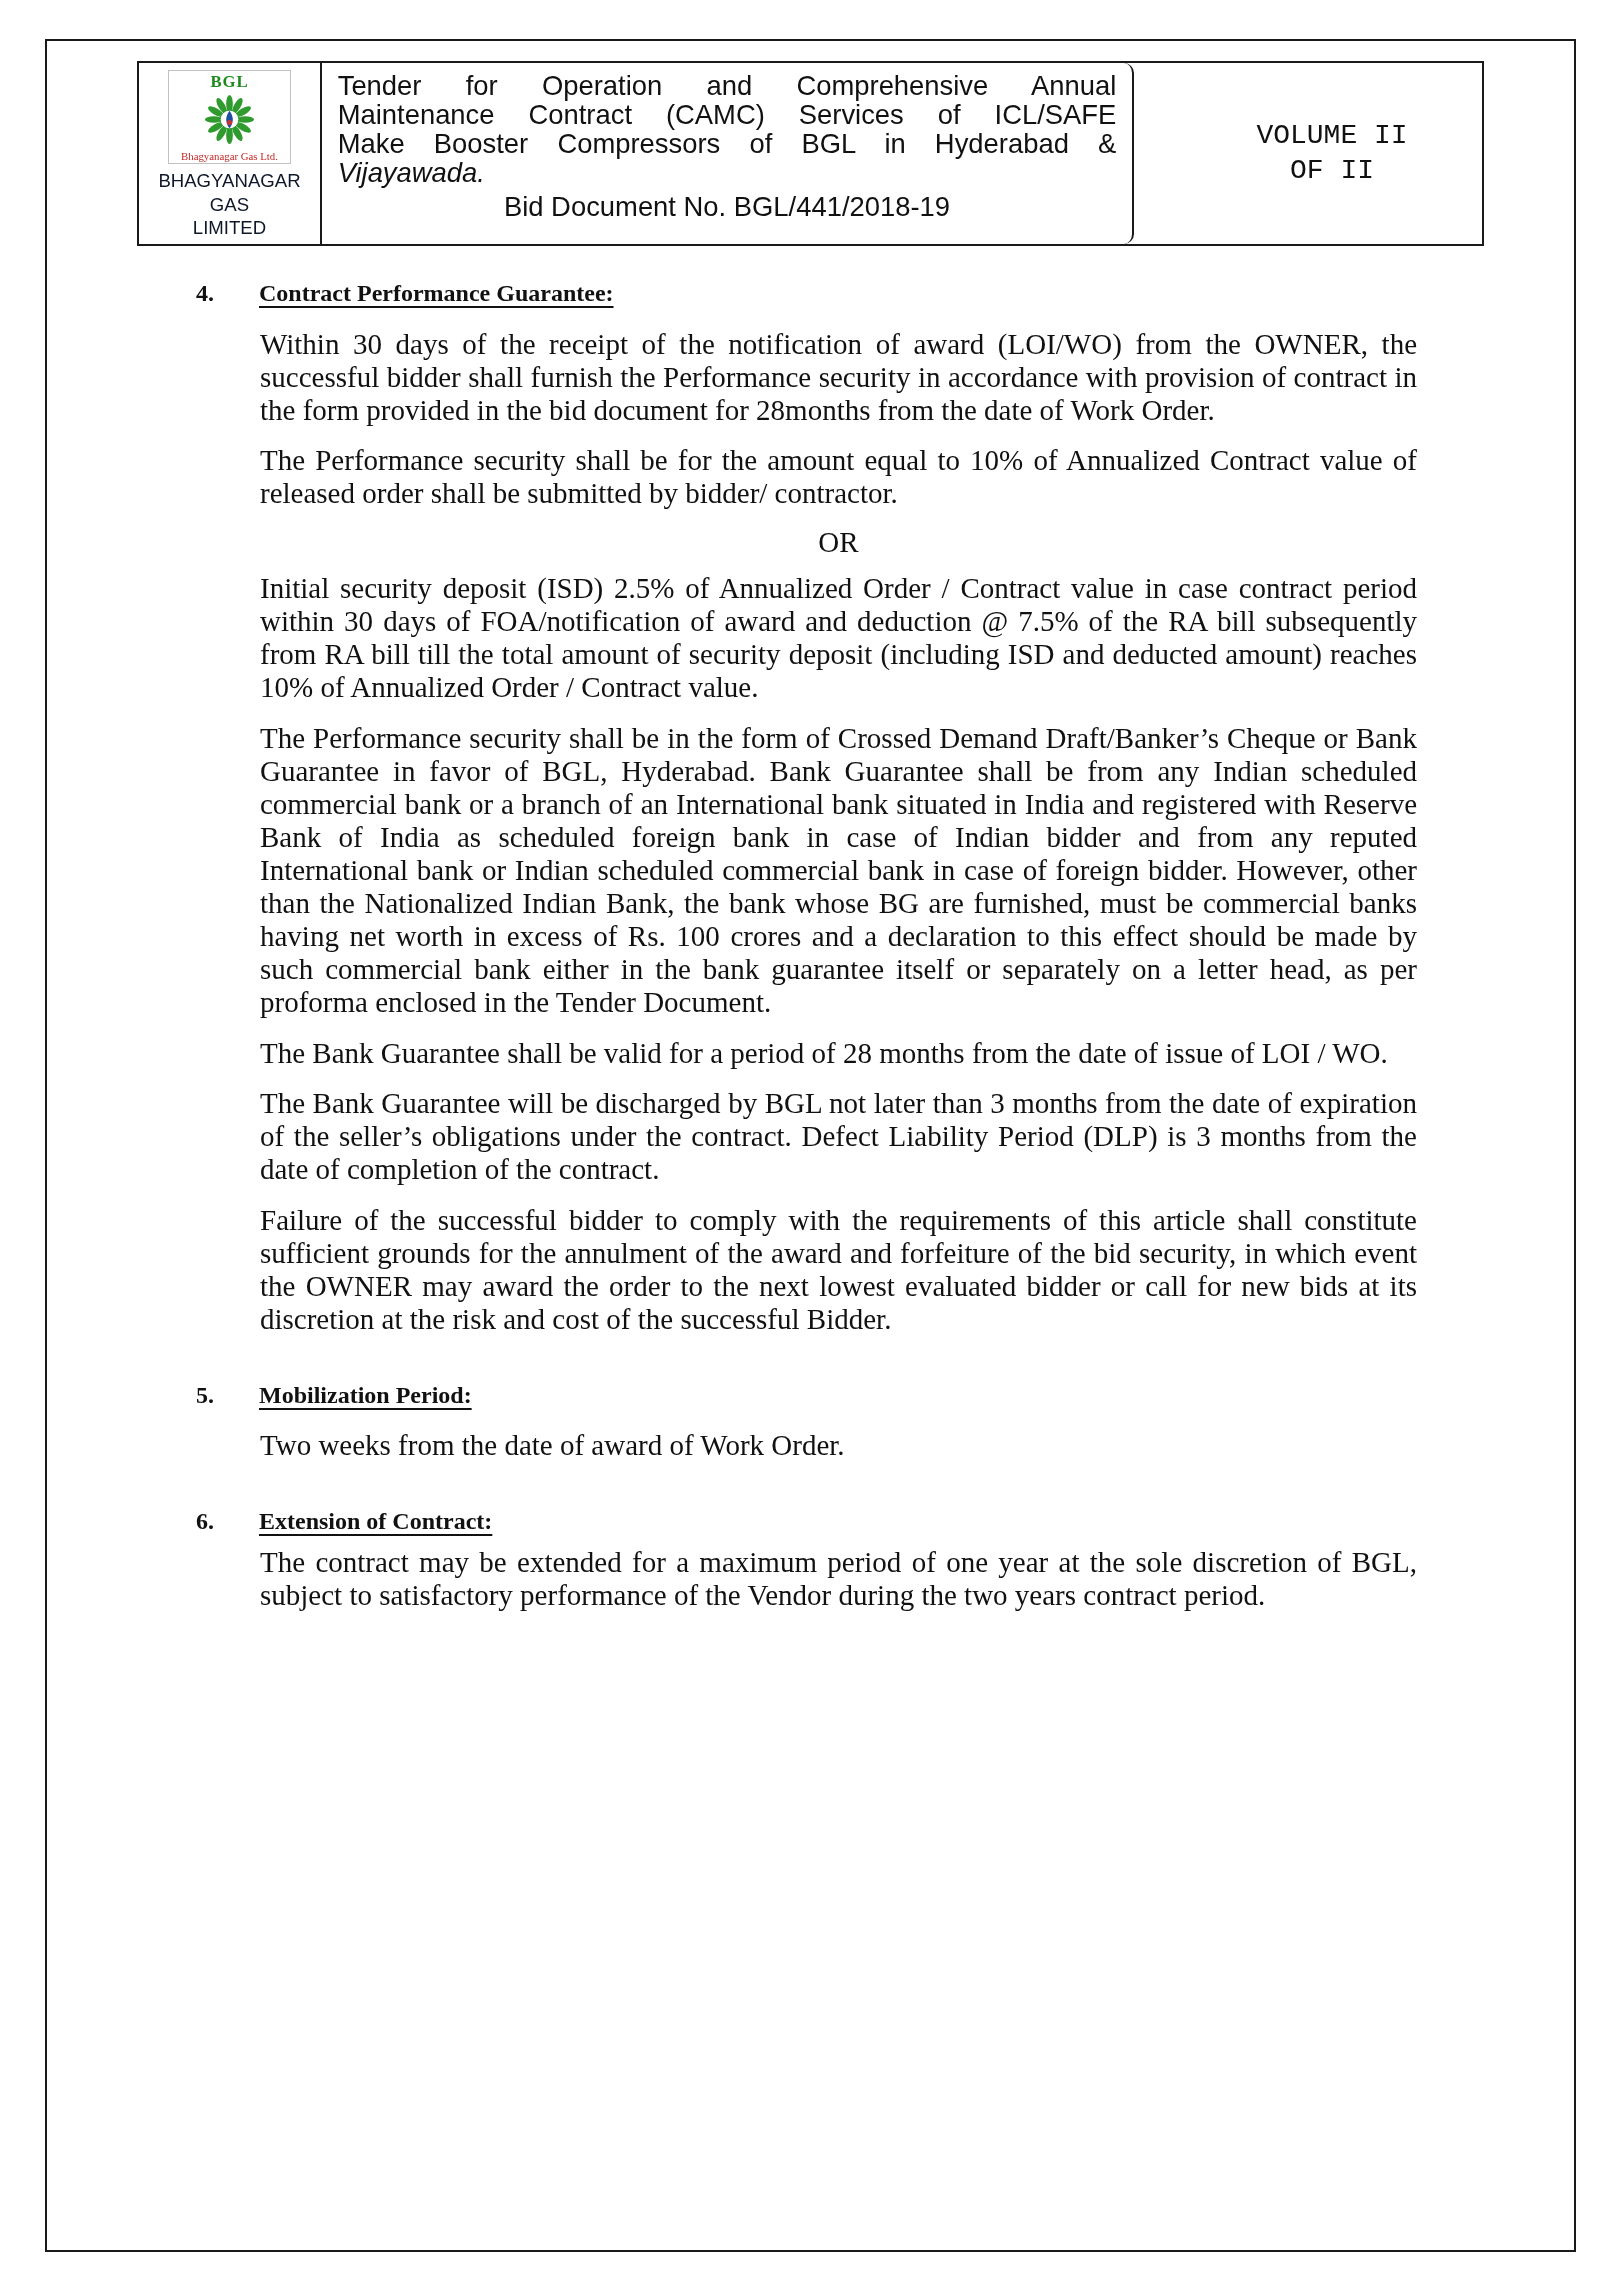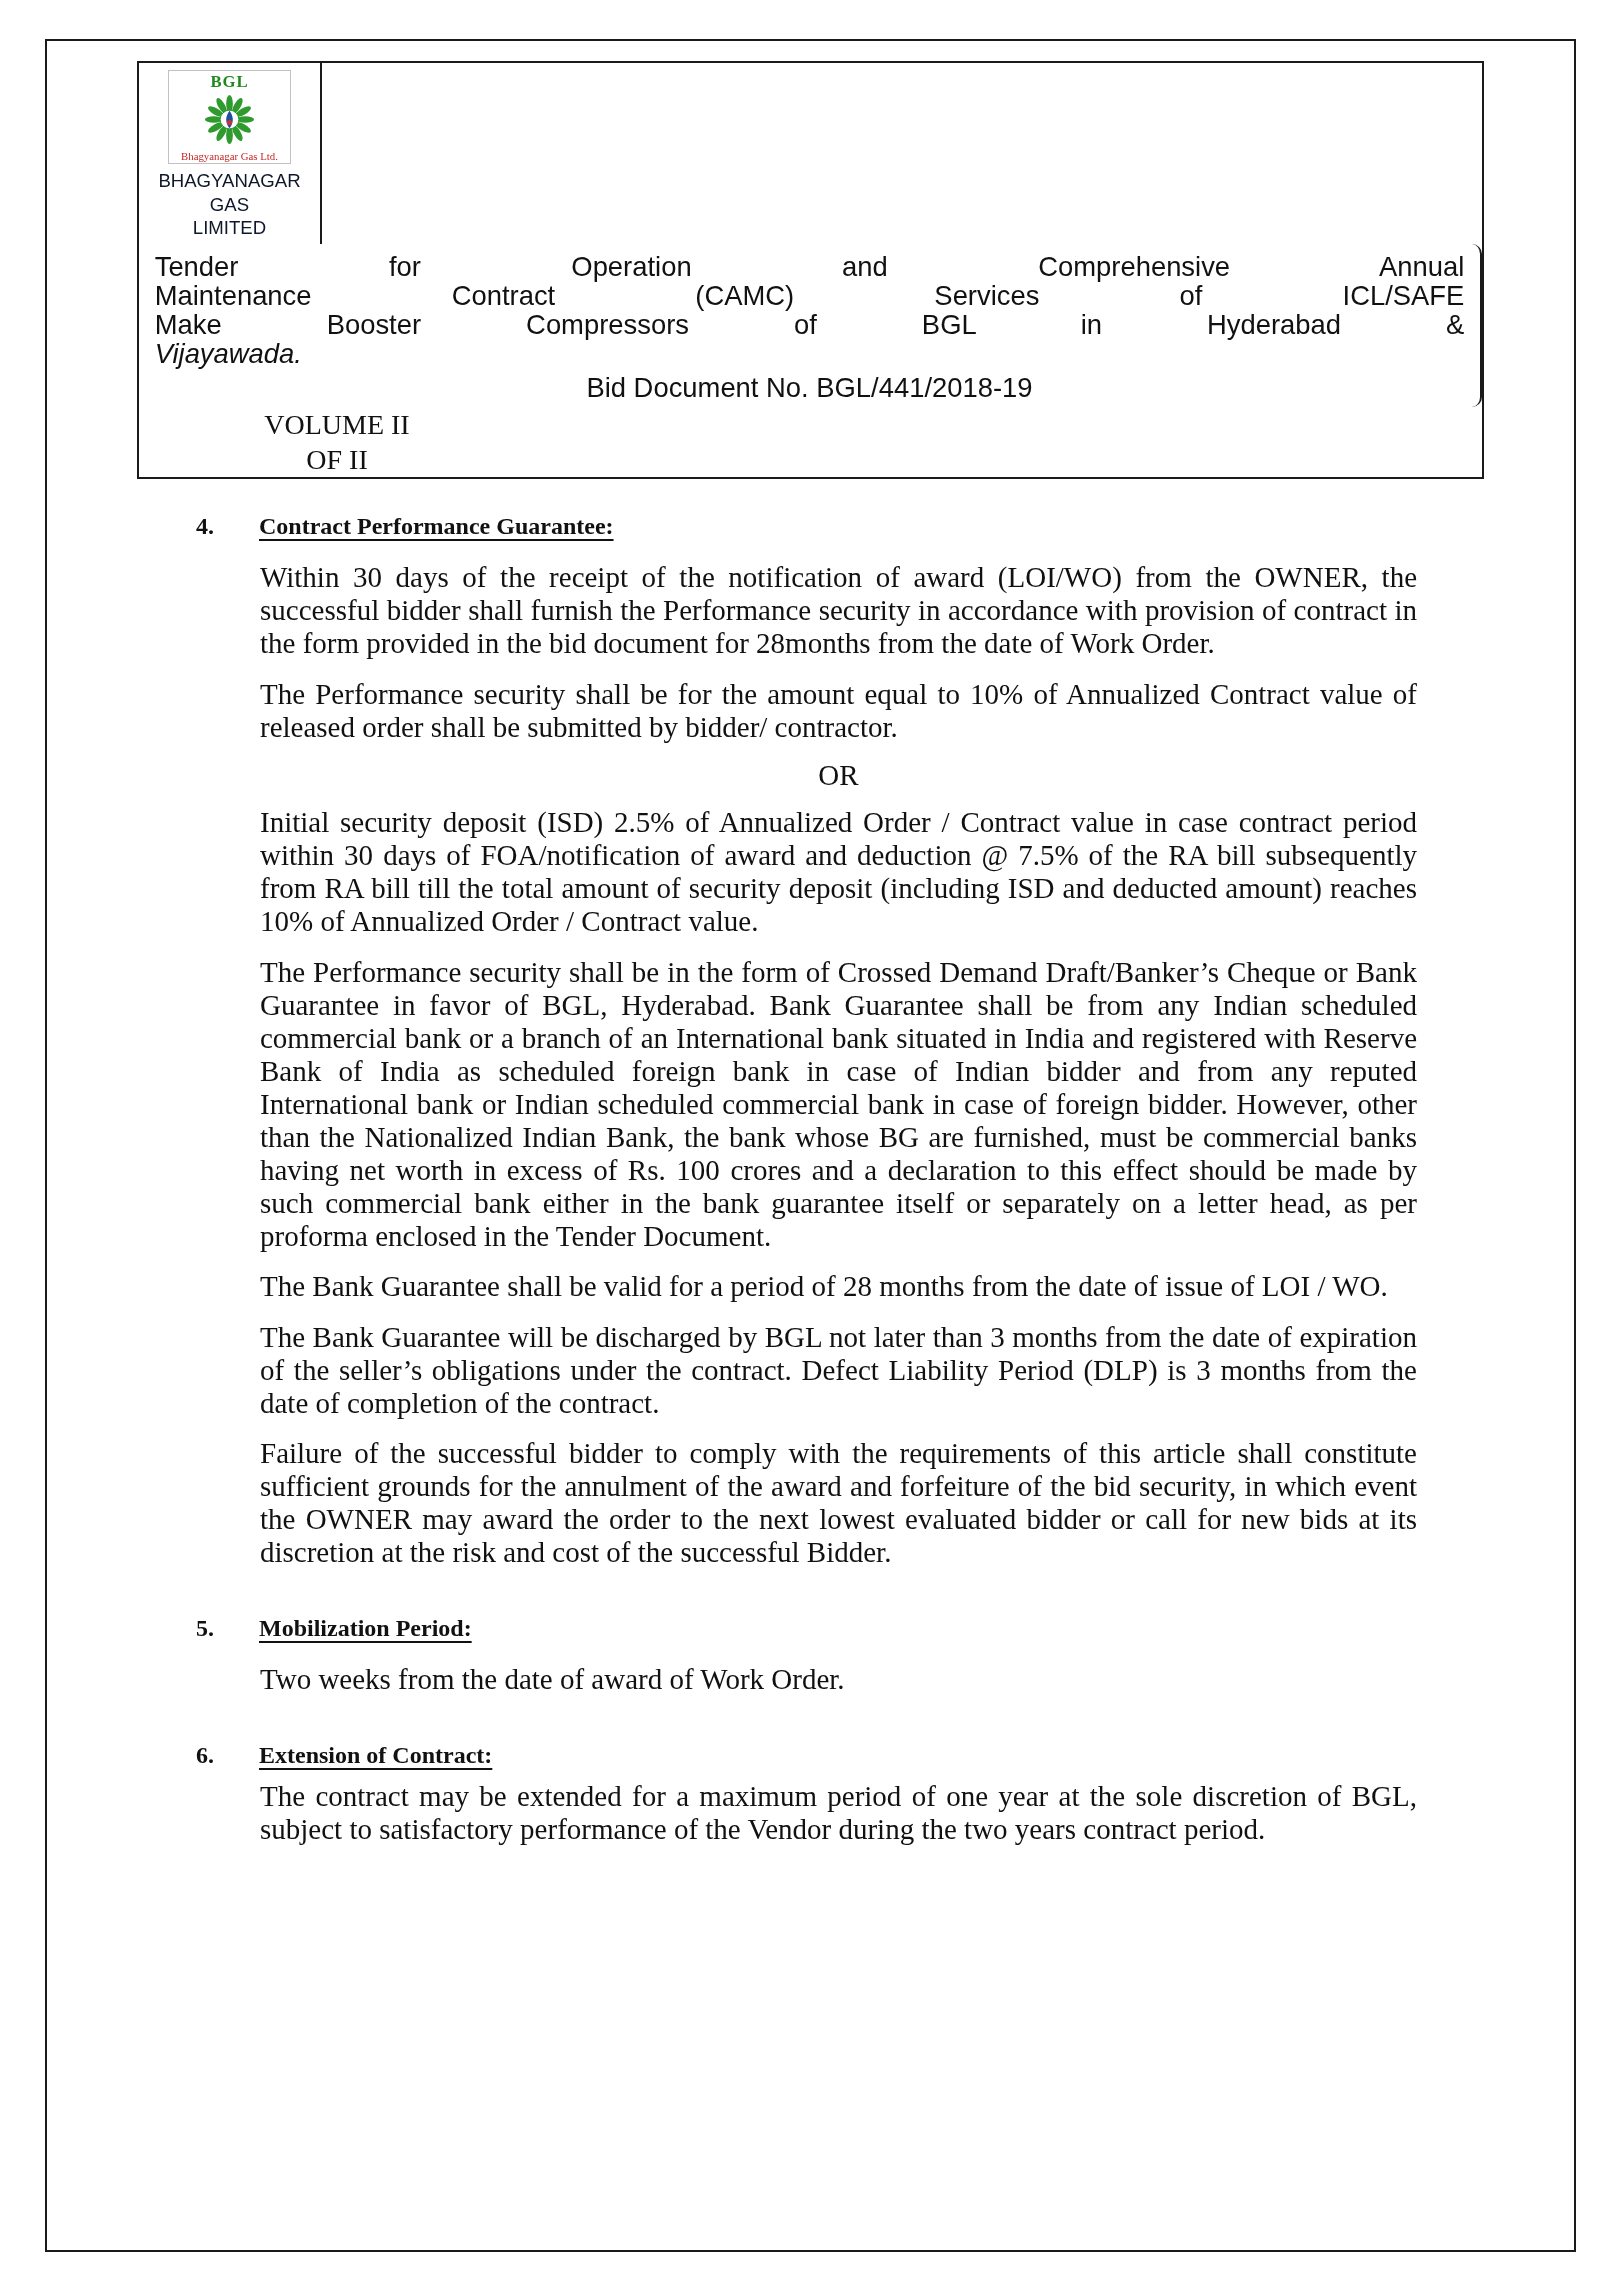--- a/index.html
+++ b/index.html
@@ -26,21 +26,20 @@
     left: 137px; top: 61px;
     width: 1347px;
   }
 
   
   .header-table {
     display: flex;
     border: 2px solid #1a1a1a;
     font-family: "Liberation Sans", sans-serif;
     min-height: 155px;
-    flex-direction: column;
   }
   .logo-cell {
     width: 183px;
     border-right: 2px solid #1a1a1a;
     display: flex; flex-direction: column;
     align-items: center; justify-content: flex-start;
     padding: 6.9px 4.9px 4.9px;
   }
   .logo {
     display: flex; flex-direction: column; align-items: center;
@@ -73,21 +72,21 @@
   }
   .title-line.last { text-align-last: left; font-style: italic; }
   .bid-line {
     font-size: 27.4px; line-height: 29px;
     text-align: center; margin-top: 4.9px;
   }
   .volume-cell {
     width: 300px;
     display: flex; flex-direction: column;
     align-items: center; justify-content: center;
-    font-family: Liberation Serif, serif;
+    font-family: Liberation Mono, monospace;
     font-size: 28px; line-height: 1.25; margin-left: 48px;
   }
 
   
   .main { margin-top: 31px; font-size: 29px; line-height: 33px; }
   .section-heading {
     margin: 0 0 17.6px 59px;
     font-weight: bold; font-size: 24px;
   }
   .section-heading .sec-num { display: inline-block; width: 63px; font-weight: bold; }

